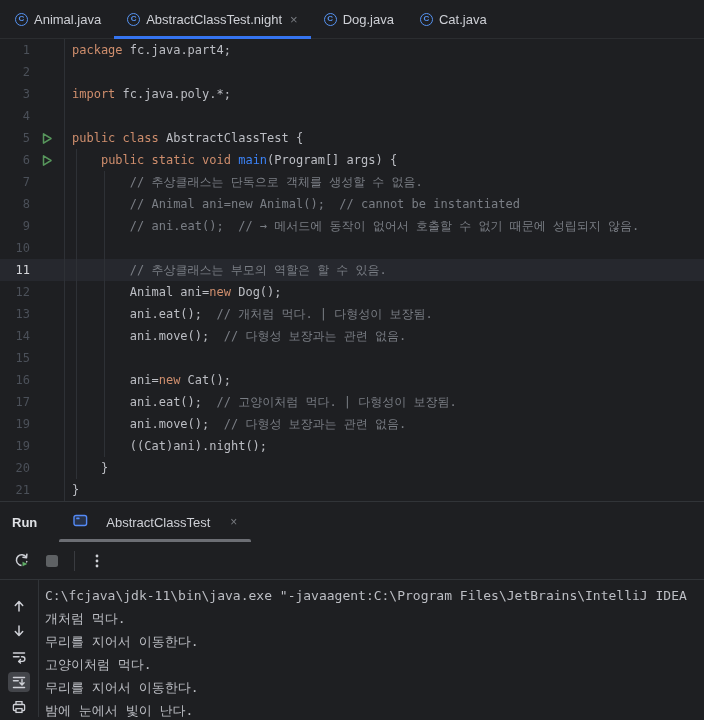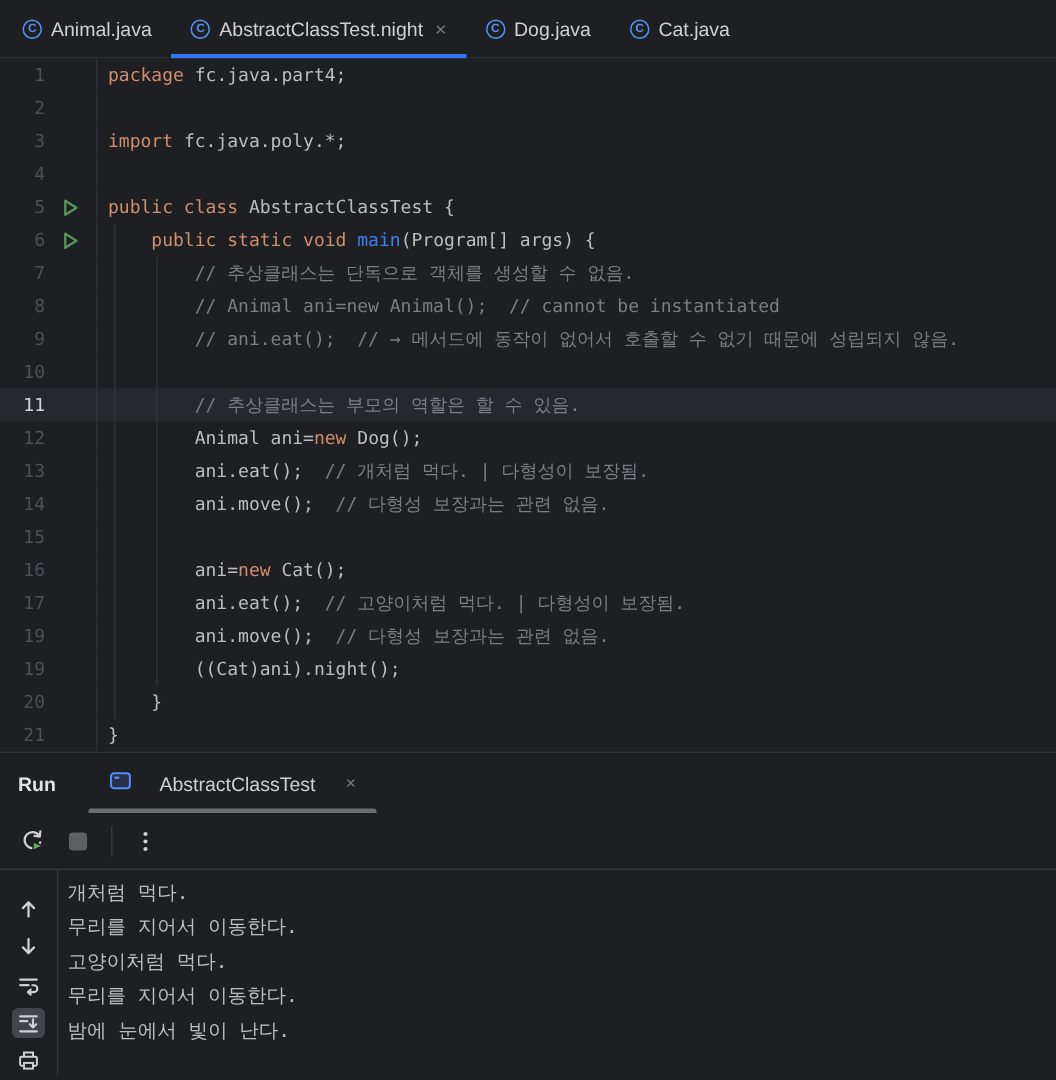--- a/index.html
+++ b/index.html
@@ -297,20 +297,21 @@
         </span>
         <span class="cbtn">
           <svg width="16" height="16" viewBox="0 0 16 16">
             <rect x="2.4" y="5.5" width="11.2" height="6" rx="1" fill="none" stroke="#ced0d6" stroke-width="1.3"></rect>
             <path d="M5 5.5 V2.7 H11 V5.5" fill="none" stroke="#ced0d6" stroke-width="1.3"></path>
             <rect x="5" y="9.6" width="6" height="3.8" fill="#1e1f22" stroke="#ced0d6" stroke-width="1.3"></rect>
           </svg>
         </span>
       </div>
     <div class="console-body">
+        <div class="console-line">C:\fcjava\jdk-11\bin\java.exe "-javaagent:C:\Program Files\JetBrains\IntelliJ IDEA</div>
         <div class="console-line">개처럼 먹다.</div>
         <div class="console-line">무리를 지어서 이동한다.</div>
         <div class="console-line">고양이처럼 먹다.</div>
         <div class="console-line">무리를 지어서 이동한다.</div>
         <div class="console-line">밤에 눈에서 빛이 난다.</div>
       </div>
   </div>
 </div>
 
 </body></html>

